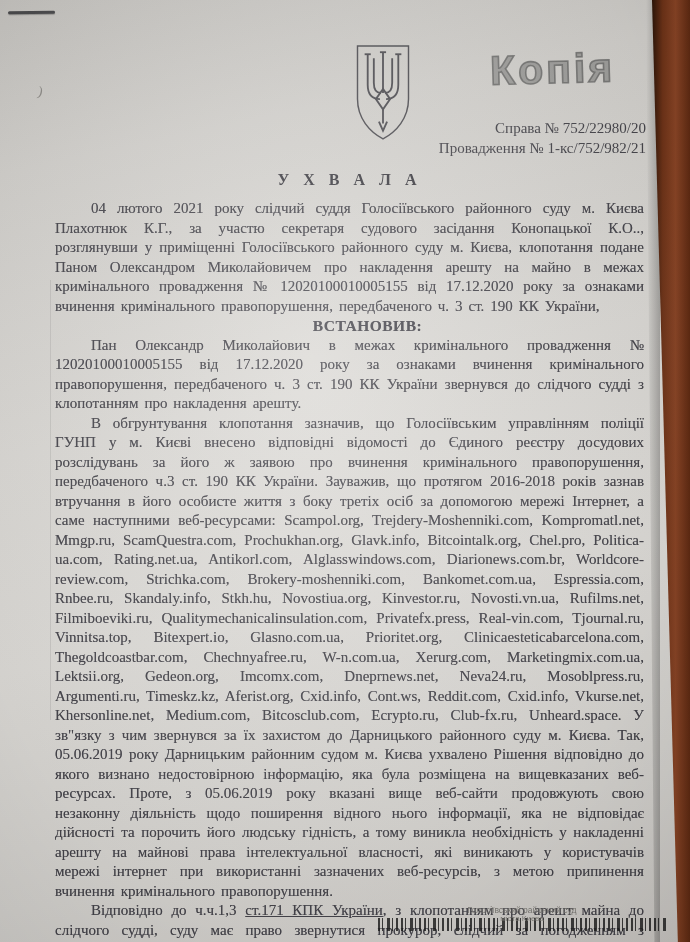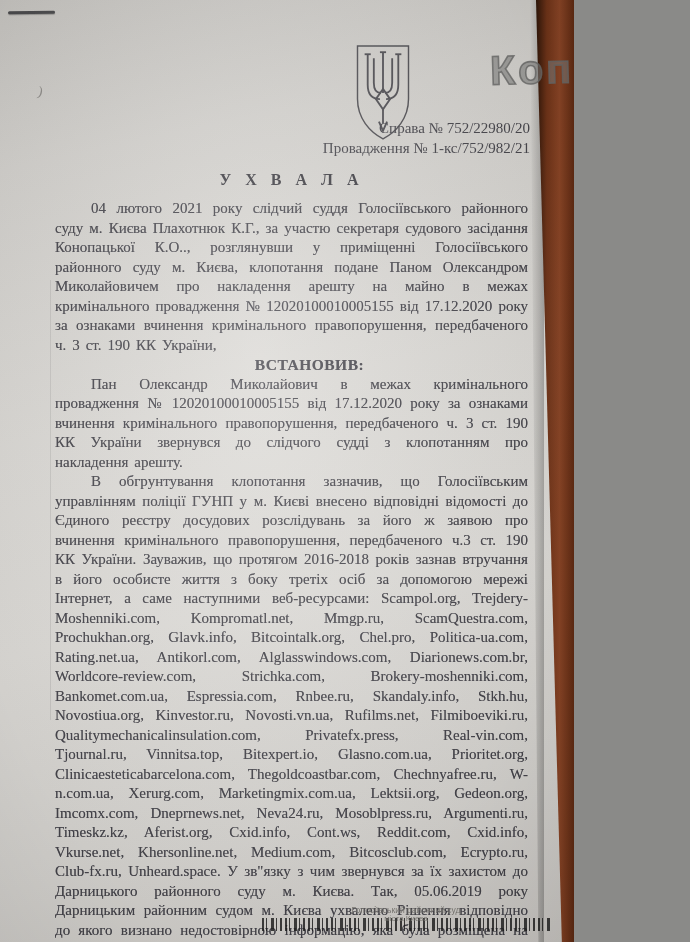--- a/index.html
+++ b/index.html
@@ -1,17 +1,17 @@
 <!DOCTYPE html>
 <html><head>
 <meta charset="utf-8">
 <style>
   html,body{margin:0;padding:0;}
   body{width:690px;height:942px;background:#8a8a88;font-family:"Liberation Serif", serif;}
-  .page{position:relative;width:574px;height:942px;overflow:hidden;
+  .page{position:relative;width:690px;height:942px;overflow:hidden;
         background:linear-gradient(168deg,#c6c4c0 0%,#d2d0cc 16%,#dbd9d5 42%,#dedcd8 62%,#d6d4d0 84%,#cecbc7 100%);}
   .shade{position:absolute;inset:0;pointer-events:none;
          background:radial-gradient(ellipse at 45% 38%, rgba(255,255,255,.22) 0%, rgba(0,0,0,.05) 70%, rgba(0,0,0,.12) 100%);}
   .desk{position:absolute;top:0;right:0;width:38px;height:942px;
         background:linear-gradient(90deg,#2e1609 0%,#6e3318 28%,#8a4526 62%,#5f2a12 100%);
         clip-path:polygon(0% 0%,100% 0%,100% 100%,68% 100%);}
   .desk-edge-shadow{position:absolute;top:0;right:30px;width:14px;height:942px;
         background:linear-gradient(90deg,rgba(0,0,0,0),rgba(0,0,0,.25));
         clip-path:polygon(0% 0%,100% 0%,100% 100%,60% 100%);}
   .staple{position:absolute;left:8px;top:11px;width:47px;height:3px;background:#4a4a4c;

